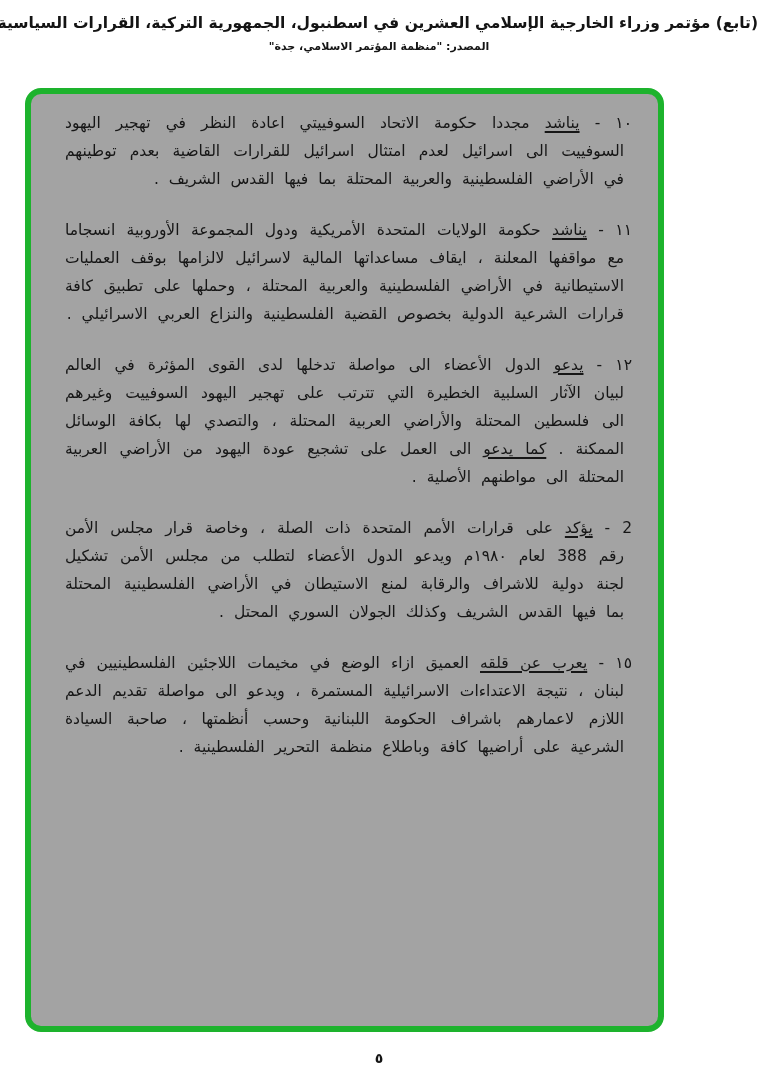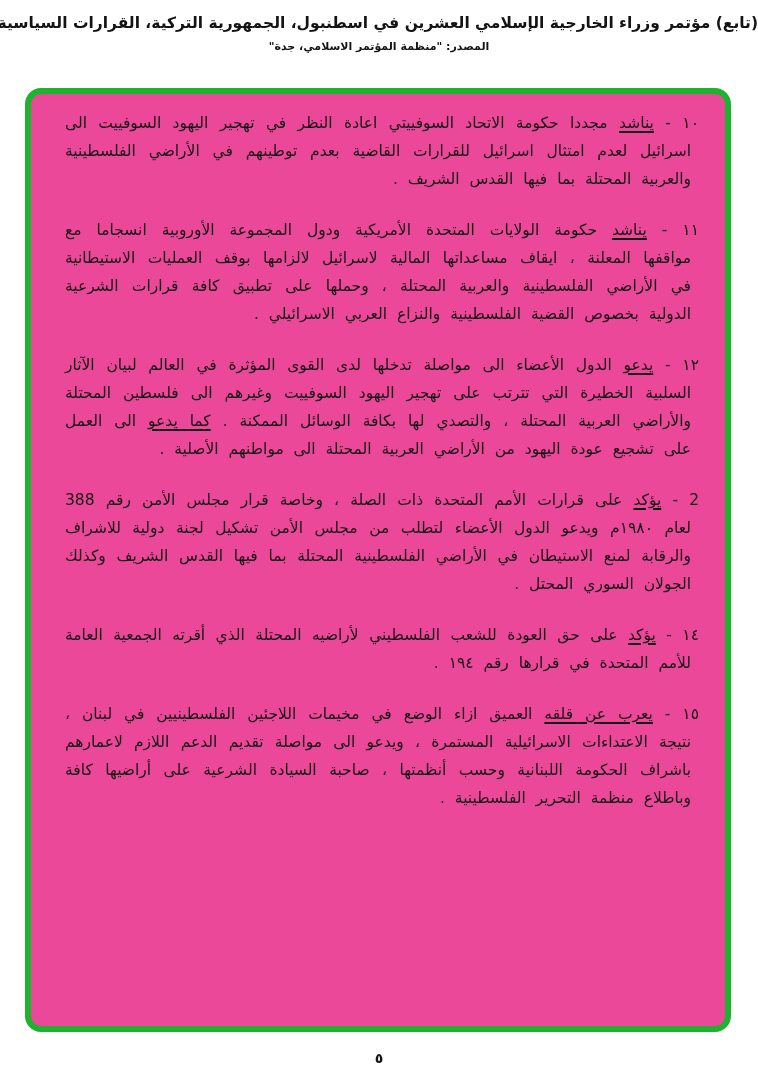--- a/index.html
+++ b/index.html
@@ -31,29 +31,29 @@
   }
   .source-line {
     font-size: 11px;
     font-weight: bold;
     margin-top: 8px;
   }
   .content-frame {
     position: absolute;
     left: 25px;
     top: 88px;
-    width: 706px;
+    width: 639px;
     height: 944px;
     box-sizing: border-box;
     border: 6px solid #1db32d;
     border-radius: 16px;
     padding: 15px 26px 8px 34px;
     direction: rtl;
     overflow: hidden;
-    background: #ec4899;
+    background: #a3a3a3;
   }
   .res-item {
     margin: 0 0 23px 0;
   }
   .res-item:last-child {
     margin-bottom: 7px;
   }
   .res-text {
     margin: 0;
     font-size: 15.5px;
@@ -99,21 +99,18 @@
       <div class="res-item">
         <p class="res-text"><span class="res-num">١١ - </span><span class="keyword">يناشد</span><span> حكومة الولايات المتحدة الأمريكية ودول المجموعة الأوروبية انسجاما مع مواقفها المعلنة ، ايقاف مساعداتها المالية لاسرائيل لالزامها بوقف العمليات الاستيطانية في الأراضي الفلسطينية والعربية المحتلة ، وحملها على تطبيق كافة قرارات الشرعية الدولية بخصوص القضية الفلسطينية والنزاع العربي الاسرائيلي .</span></p>
       </div>
       <div class="res-item">
         <p class="res-text"><span class="res-num">١٢ - </span><span class="keyword">يدعو</span><span> الدول الأعضاء الى مواصلة تدخلها لدى القوى المؤثرة في العالم لبيان الآثار السلبية الخطيرة التي تترتب على تهجير اليهود السوفييت وغيرهم الى فلسطين المحتلة والأراضي العربية المحتلة ، والتصدي لها بكافة الوسائل الممكنة . </span><span class="keyword">كما يدعو</span><span> الى العمل على تشجيع عودة اليهود من الأراضي العربية المحتلة الى مواطنهم الأصلية .</span></p>
       </div>
       <div class="res-item">
         <p class="res-text"><span class="res-num">2 - </span><span class="keyword">يؤكد</span><span> على قرارات الأمم المتحدة ذات الصلة ، وخاصة قرار مجلس الأمن رقم 388 لعام ١٩٨٠م ويدعو الدول الأعضاء لتطلب من مجلس الأمن تشكيل لجنة دولية للاشراف والرقابة لمنع الاستيطان في الأراضي الفلسطينية المحتلة بما فيها القدس الشريف وكذلك الجولان السوري المحتل .</span></p>
       </div>
       <div class="res-item">
-        <p class="res-text"><span class="res-num">١٤ - </span><span class="keyword">يؤكد</span><span> على حق العودة للشعب الفلسطيني لأراضيه المحتلة الذي أقرته الجمعية العامة للأمم المتحدة في قرارها رقم ١٩٤ .</span></p>
-      </div>
-      <div class="res-item">
         <p class="res-text"><span class="res-num">١٥ - </span><span class="keyword">يعرب عن قلقه</span><span> العميق ازاء الوضع في مخيمات اللاجئين الفلسطينيين في لبنان ، نتيجة الاعتداءات الاسرائيلية المستمرة ، ويدعو الى مواصلة تقديم الدعم اللازم لاعمارهم باشراف الحكومة اللبنانية وحسب أنظمتها ، صاحبة السيادة الشرعية على أراضيها كافة وباطلاع منظمة التحرير الفلسطينية .</span></p>
       </div>
     </div>
 </div>
 
 <div class="page-number">٥</div>
 
 </body></html>

